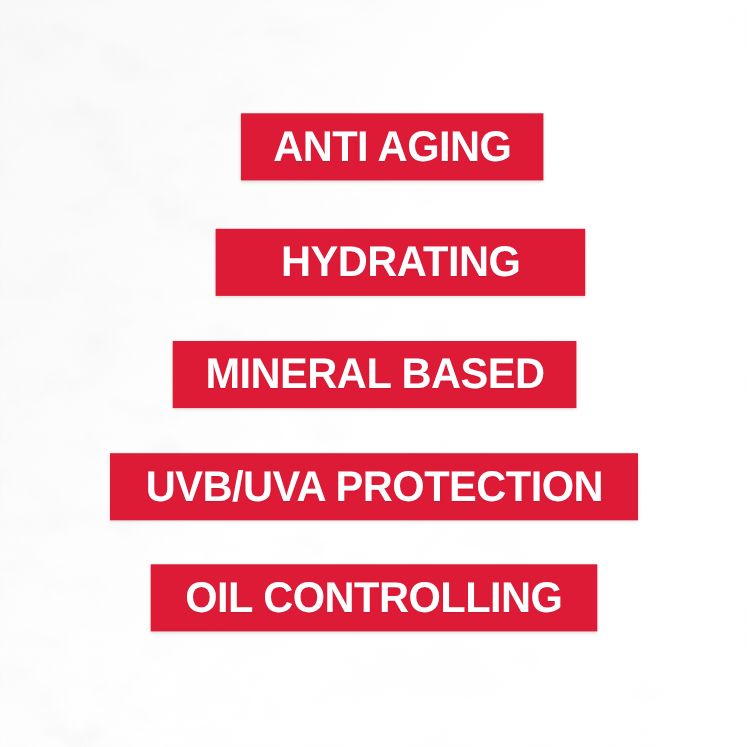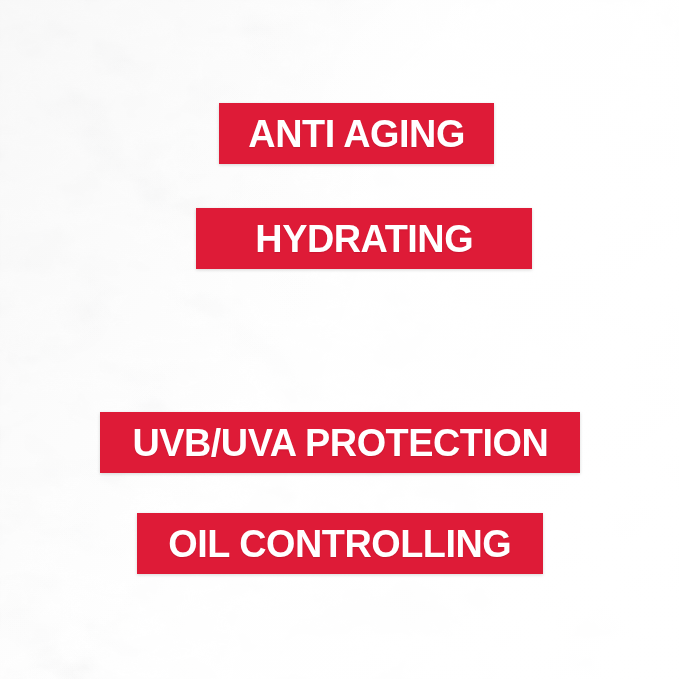--- a/index.html
+++ b/index.html
@@ -144,20 +144,23 @@
   <div id="bars">
 
     <div class="bar" style="left: 203px; top: 103px; width: 275px; height: 61px; background: rgb(222, 27, 55); margin-left: 16px;">
       <span class="bar-label" style="font-size: 39px; color: rgb(255, 255, 255);">ANTI AGING</span>
     </div>
 
     <div class="bar" style="left: 196px; top: 208px; width: 336px; height: 61px; background: rgb(222, 27, 55);">
       <span class="bar-label" style="font-size: 39px; color: rgb(255, 255, 255);">HYDRATING</span>
     </div>
 
+    <div class="bar" style="left: 157px; top: 310px; width: 367px; height: 61px; background: rgb(222, 27, 55);">
+      <span class="bar-label" style="font-size: 39px; color: rgb(255, 255, 255);">MINERAL BASED</span>
+    </div>
 
     <div class="bar" style="left: 100px; top: 412px; width: 480px; height: 61px; background: rgb(222, 27, 55);">
       <span class="bar-label" style="font-size: 39px; color: rgb(255, 255, 255);">UVB/UVA PROTECTION</span>
     </div>
 
     <div class="bar" style="left: 137px; top: 513px; width: 406px; height: 61px; background: rgb(222, 27, 55);">
       <span class="bar-label" style="font-size: 39px; color: rgb(255, 255, 255);">OIL CONTROLLING</span>
     </div>
 
   </div>

